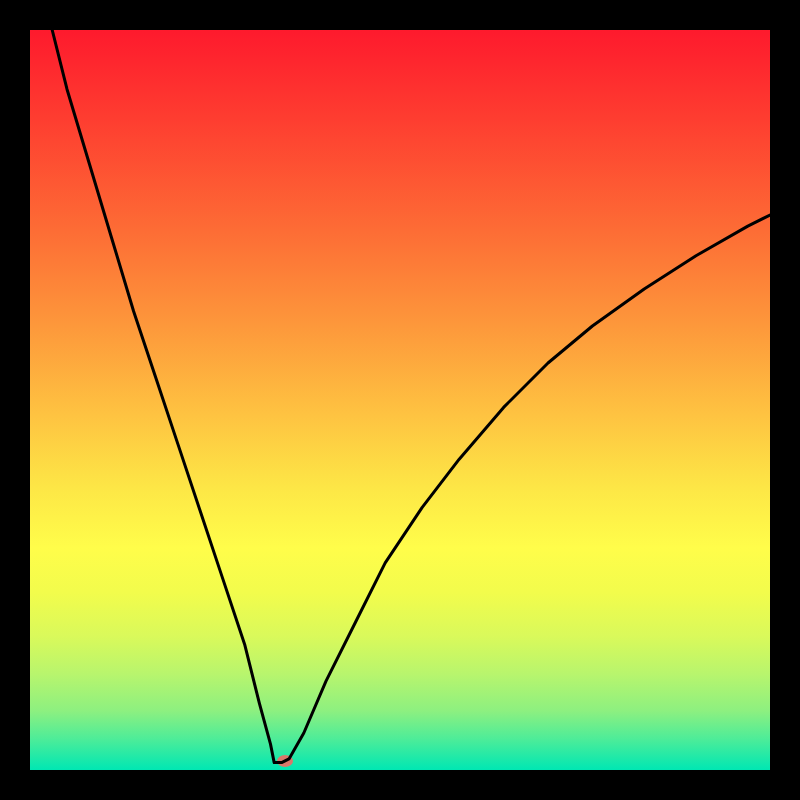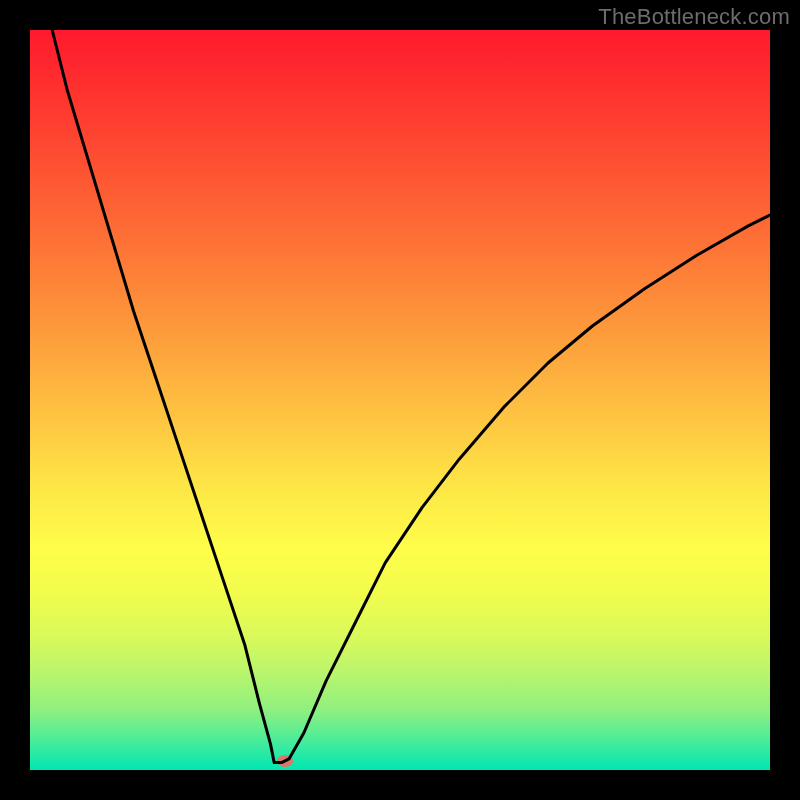--- a/index.html
+++ b/index.html
@@ -70,21 +70,20 @@
     border-radius: 50%;
     background: #d9786b;
     z-index: 1;
     transform: translate(-50%, -50%);
   }
 </style>
 </head>
 <body>
 
 <div class="frame">
-  <div class="watermark">TheBottleneck.com</div>
 
   <div class="plot">
     <div class="gradient"></div>
 
     <div class="min-marker" id="min-marker" style="left: 255.3px; top: 731.12px; background: rgb(217, 120, 107);"></div>
 
     <svg class="curve-svg" viewBox="0 0 740 740" preserveAspectRatio="none">
       <path id="curve-path" d="M22.2 0.0 L37.0 59.2 L59.2 133.2 L81.4 207.2 L103.6 281.2 L125.8 347.8 L148.0 414.4 L170.2 481.0 L192.4 547.6 L214.6 614.2 L229.4 673.4 L240.5 714.1 L244.2 732.6 L251.6 732.6 L259.0 728.9 L273.8 703.0 L296.0 651.2 L325.6 592.0 L355.2 532.8 L392.2 477.3 L429.2 429.2 L473.6 377.4 L518.0 333.0 L562.4 296.0 L614.2 259.0 L666.0 225.7 L717.8 196.1 L740.0 185.0" fill="none" stroke="#000" stroke-width="3" stroke-linejoin="round" stroke-linecap="round"></path>
     </svg>
   </div>

